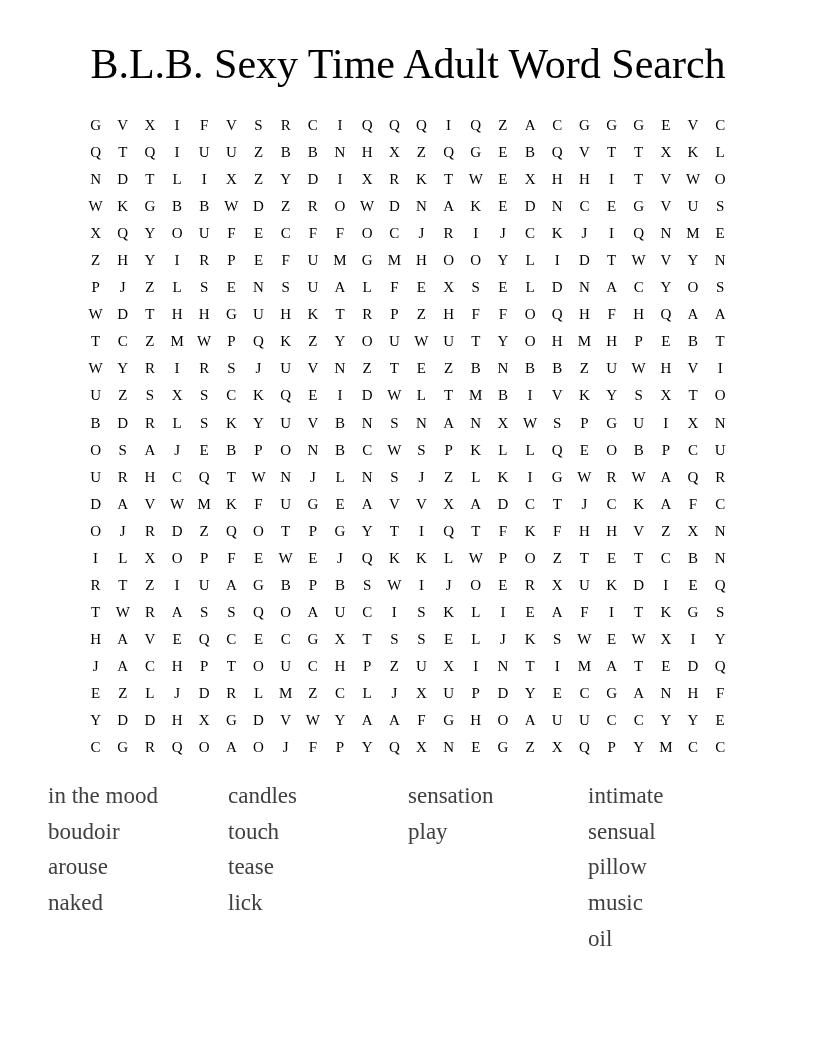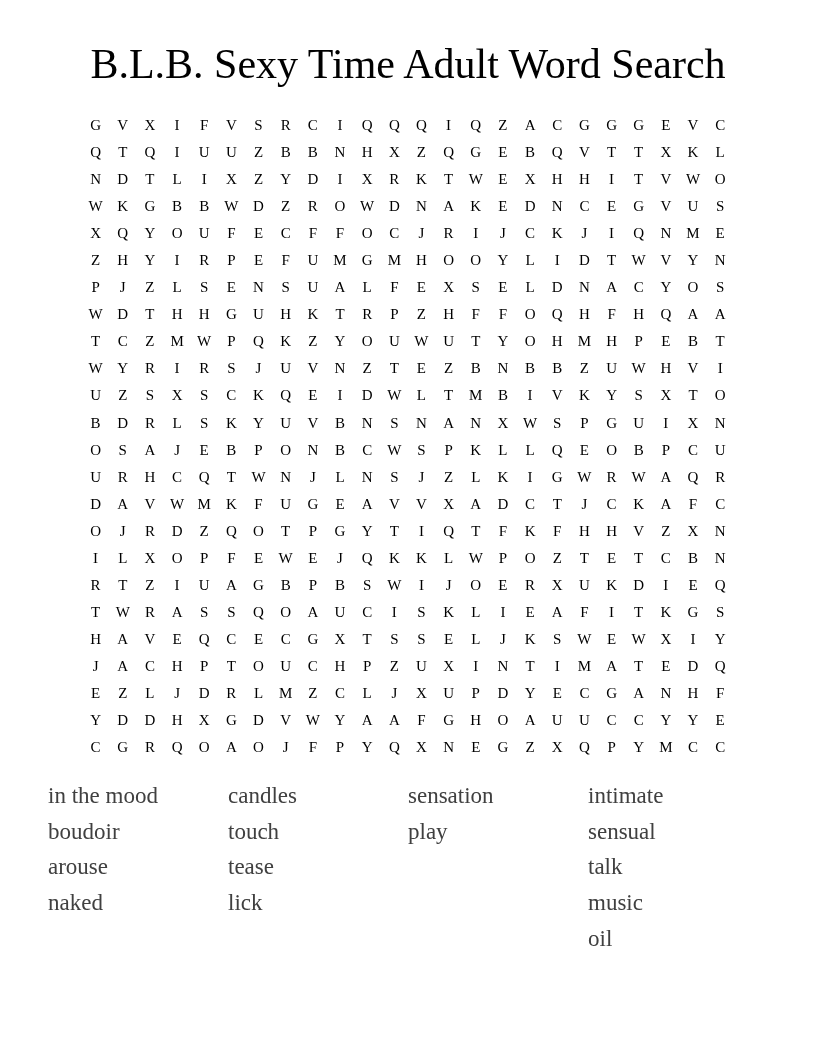--- a/index.html
+++ b/index.html
@@ -718,18 +718,18 @@
         <div class="word-item">tease</div>
         <div class="word-item">lick</div>
       </div>
       <div class="word-col">
         <div class="word-item">sensation</div>
         <div class="word-item">play</div>
       </div>
       <div class="word-col">
         <div class="word-item">intimate</div>
         <div class="word-item">sensual</div>
-        <div class="word-item">talk</div>
+        <div class="word-item">pillow</div>
         <div class="word-item">music</div>
         <div class="word-item">oil</div>
       </div>
     </div>
 </div>
 
 </body></html>

